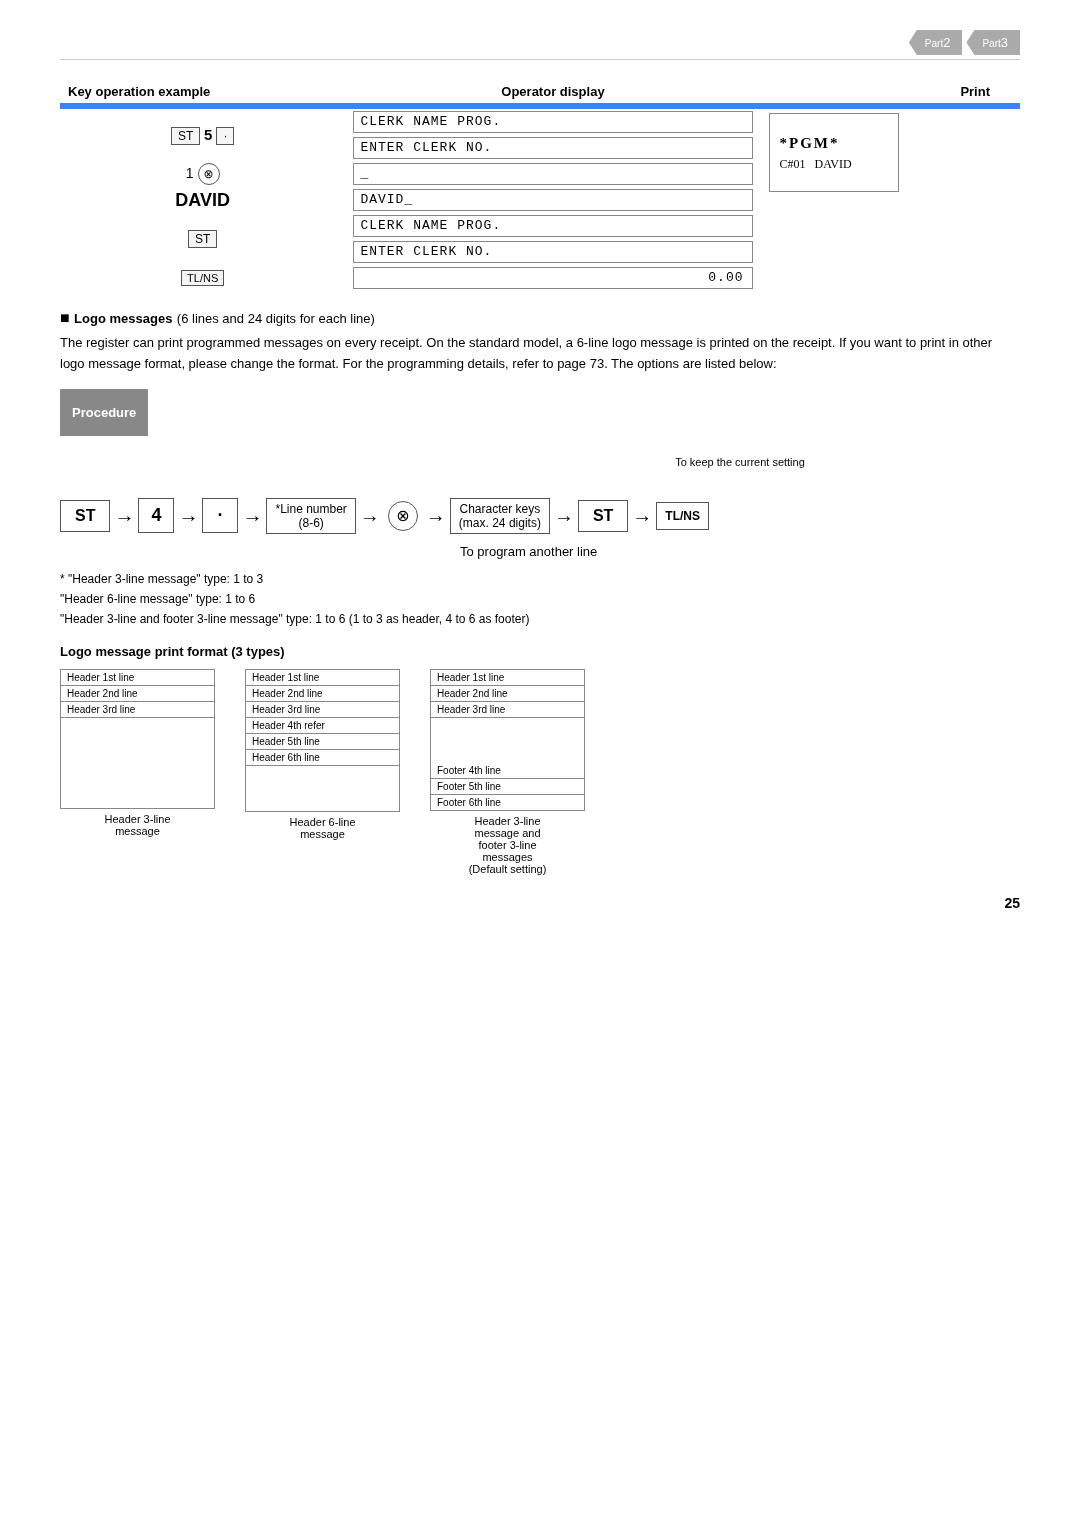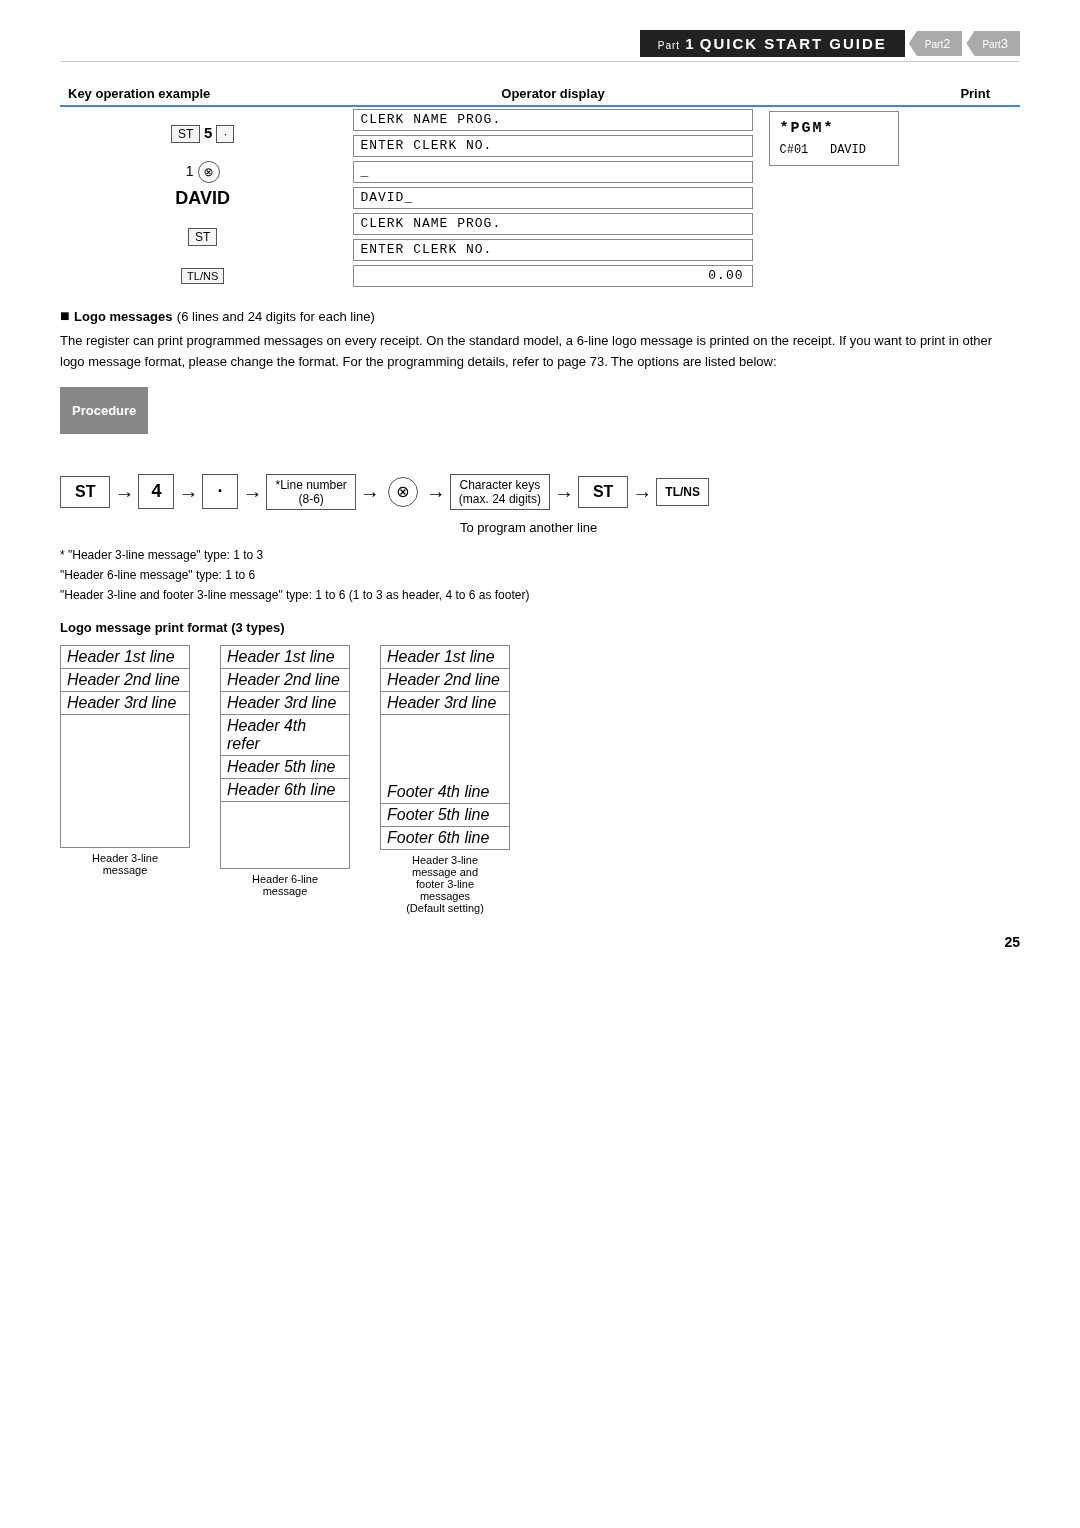--- a/index.html
+++ b/index.html
@@ -42,21 +42,21 @@
 
     
     .op-table {
       width: 100%;
       border-collapse: collapse;
       margin-bottom: 18px;
     }
     .op-table th {
       font-weight: bold;
       font-size: 13px;
-      border-bottom: 2px solid #3b82f6;
+      border-bottom: 6px solid #3b82f6;
       padding: 4px 8px;
       text-align: left;
     }
     .op-table th.center { text-align: center; }
     .op-table th.right { text-align: right; }
     .op-table td {
       padding: 2px 8px;
       vertical-align: middle;
     }
     .op-table td.key-col { text-align: center; width: 220px; }
@@ -95,22 +95,22 @@
       border: 1px solid #888;
       font-family: 'Courier New', monospace;
       font-size: 13px;
       padding: 2px 6px;
       background: #fff;
       min-height: 22px;
     }
 
     .print-receipt {
       border: 1px solid #888;
-      padding: 6px 10px;
-      font-family: Liberation Mono, monospace;
+      padding: 18px 10px;
+      font-family: Liberation Serif, serif;
       font-size: 12px;
       line-height: 1.5;
       display: inline-block;
       min-width: 130px;
     }
     .print-receipt .pgm-line {
       font-size: 15px;
       font-weight: bold;
       letter-spacing: 2px;
     }
@@ -205,23 +205,22 @@
       gap: 30px;
       align-items: flex-start;
     }
     .format-col {
       display: flex;
       flex-direction: column;
       align-items: center;
     }
     .format-box {
       border: 1px solid #888;
-      width: 130px;
-      font-size: 16px;
-      font-style: italic;
+      width: 155px;
+      font-size: 10px;
     }
     .format-box-row {
       border-bottom: 1px solid #888;
       padding: 2px 6px;
     }
     .format-box-row:last-child {
       border-bottom: none;
     }
     .format-box-empty {
       padding: 2px 6px;
@@ -253,25 +252,20 @@
       display: flex;
       flex-direction: column;
       align-items: center;
     }
   </style>
 </head>
 <body>
 
 <div class="header-nav">
   <div style="display:flex; align-items:center; gap:2px;">
-    <div class="part1-tab">
-      <span style="font-size:10px; font-weight:normal;">Part</span>
-      <span>1</span>
-      <span style="font-size:15px; font-weight:bold; letter-spacing:2px;">QUICK START GUIDE</span>
-    </div>
     <div class="part2-tab">
       <span style="font-size:10px;">Part</span><span>2</span>
     </div>
     <div class="part3-tab">
       <span style="font-size:10px;">Part</span><span>3</span>
     </div>
   </div>
 </div>
 
 <table class="op-table">
@@ -354,20 +348,21 @@
     <span>(6 lines and 24 digits for each line)</span>
   </div>
   <div class="logo-desc">The register can print programmed messages on every receipt. On the standard model, a 6-line logo message is printed on the receipt.  If you want to print in other logo message format, please change the format. For the programming details, refer to page 73.  The options are listed below:</div>
 
   
   <div class="procedure-label">Procedure</div>
 
   
   <div style="position: relative; margin: 10px 0 10px 0;">
 
+    <div style="text-align: center; font-size: 11px; margin-bottom: 4px; margin-left: 400px;">To keep the current setting</div>
 
     <div class="flow-container">
 
       <div class="flow-box" style="font-size:16px; padding: 6px 14px;">ST</div>
 
       <div class="flow-arrow">→</div>
 
       <div class="flow-box" style="font-size:18px; padding: 6px 12px;">4</div>
 
       <div class="flow-arrow">→</div>

